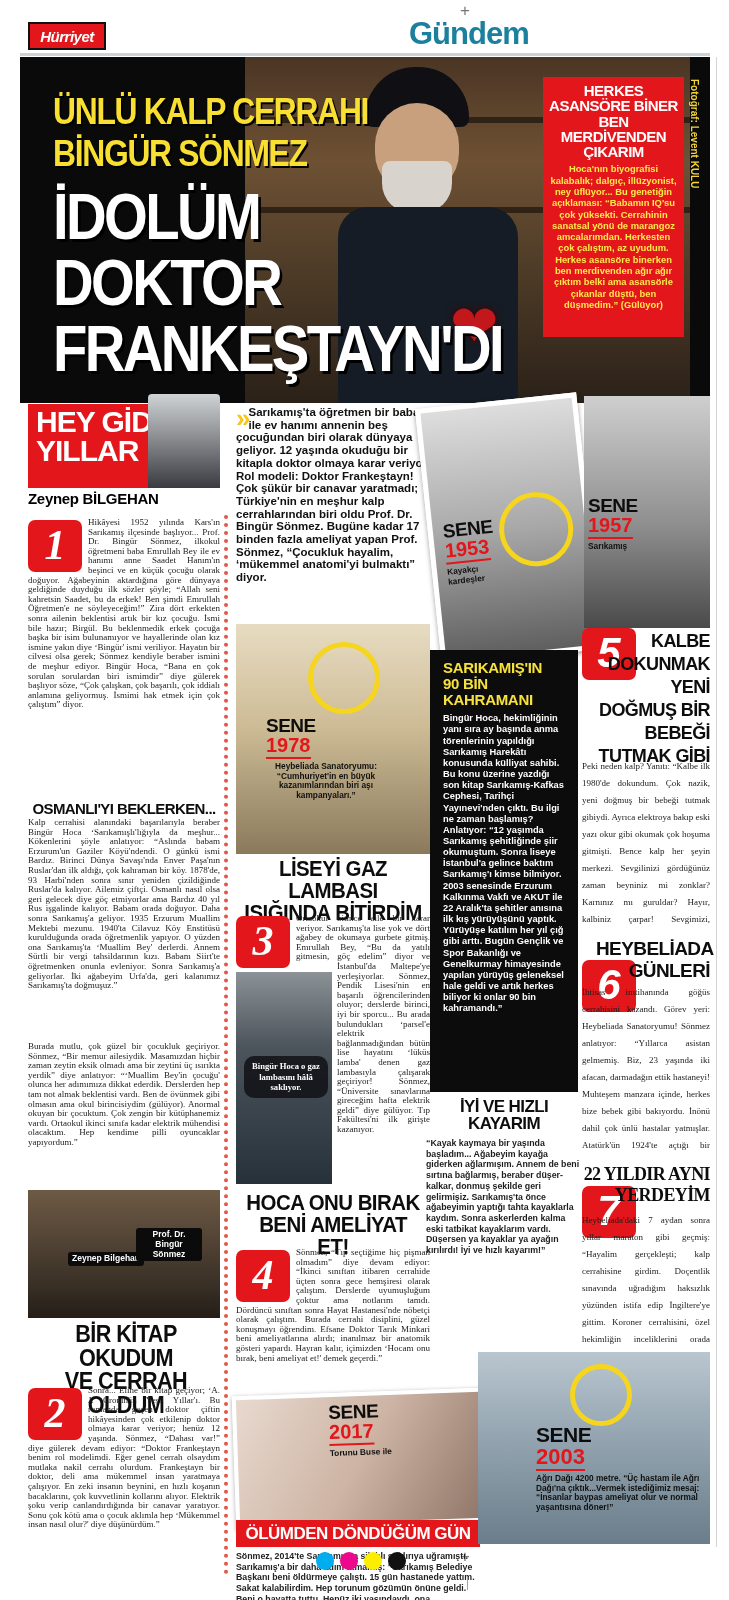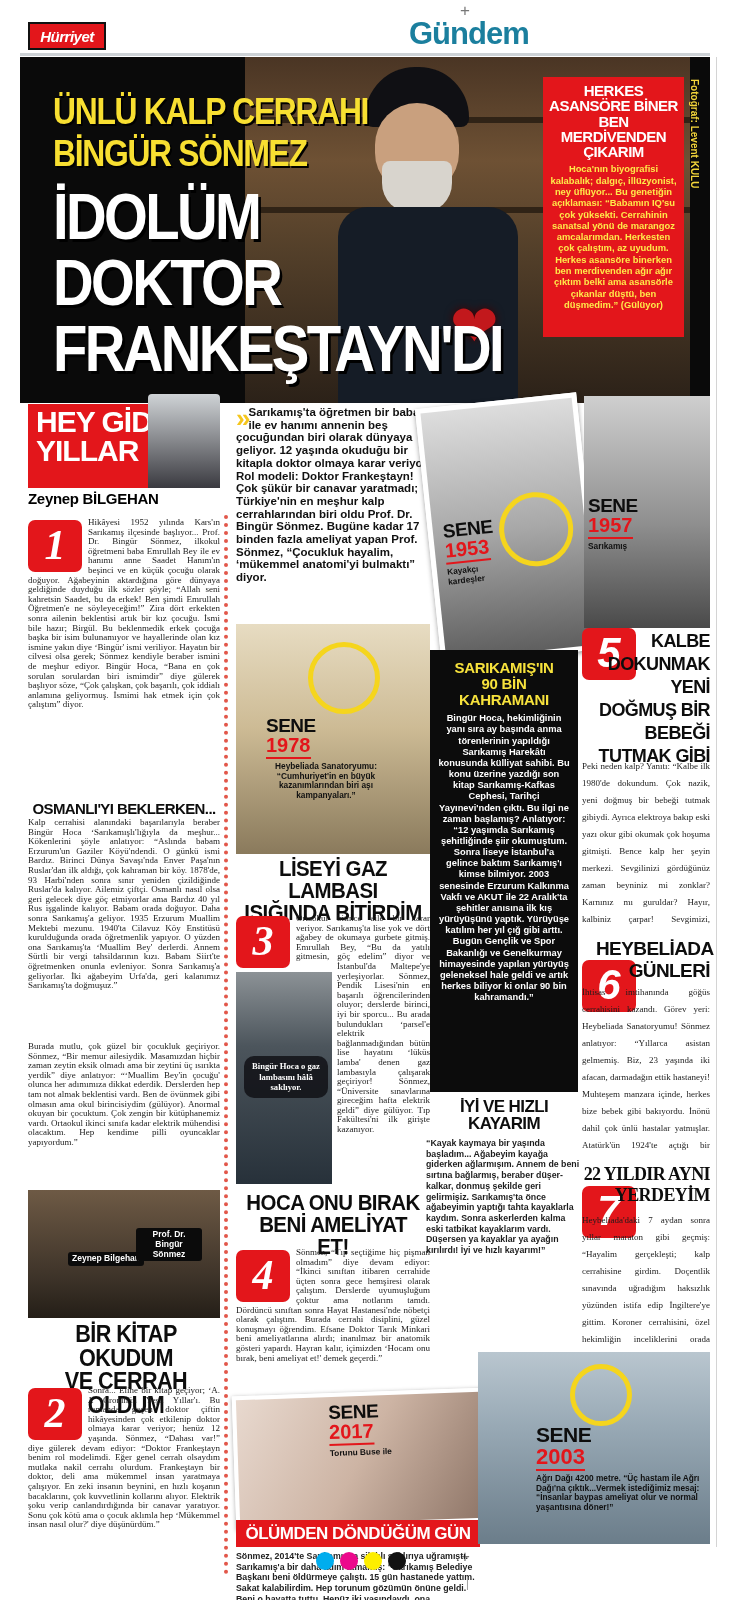--- a/index.html
+++ b/index.html
@@ -67,21 +67,21 @@
   .p2017 .ph{width:100%;height:100%;background:linear-gradient(120deg,#e8d9cf,#cdb4a4 50%,#8f7668);}
   .olumH{left:236px;top:1520px;width:244px;height:27px;background:#e3161b;color:#fff;font-weight:700;
      font-size:17px;line-height:27px;text-align:center;letter-spacing:-.5px;}
   .olumT{left:236px;top:1551px;width:250px;font-weight:700;font-size:8.8px;line-height:1.22;color:#222;text-align:left;}
   .cmyk{width:18px;height:18px;border-radius:50%;position:absolute;top:1552px;}
   
   .p1953{left:428px;top:400px;width:152px;height:248px;background:#fff;border:5px solid #fff;
      box-shadow:0 2px 5px rgba(0,0,0,.4);transform:rotate(-6deg);}
   .p1953 .ph{width:100%;height:100%;background:linear-gradient(180deg,#ddd,#a8a8a8 50%,#5f5f5f);}
   .p1957{left:584px;top:396px;width:126px;height:232px;background:linear-gradient(180deg,#cfcfcf,#8f8f8f 55%,#4a4a4a);}
-  .blackBox{left:430px;top:650px;width:148px;height:442px;background:#0c0c0c;box-sizing:border-box;padding:10px 7px;text-align:center;}
+  .blackBox{left:430px;top:650px;width:148px;height:442px;background:#0c0c0c;box-sizing:border-box;padding:10px 13px;text-align:left;}
   .blackBox .h{color:#f7e23c;font-weight:700;font-size:15px;line-height:1.05;letter-spacing:-.3px;}
   .blackBox .b{color:#fff;font-weight:700;font-size:9.3px;line-height:1.2;margin-top:6px;}
   .iyiH{left:428px;top:1098px;width:152px;font-size:17px;line-height:1;}
   .iyiT{left:426px;top:1138px;width:156px;font-weight:700;font-size:8.8px;line-height:1.22;text-align:left;color:#1d1d1d;}
   .p2003{left:478px;top:1352px;width:232px;height:192px;background:linear-gradient(180deg,#b9c6cf,#97a8b4 40%,#6b7d8a);}
   
   .s5h{left:596px;top:630px;width:114px;font-size:18px;line-height:1.28;text-align:right;letter-spacing:-.6px;}
   .rser{font-family:"Liberation Serif",serif;font-size:9px;line-height:17px;text-align:justify;color:#1c1c1c;}
   .numR{position:absolute;width:54px;height:52px;background:#e3161b;border-radius:7px;color:#fff;
         font-weight:700;font-style:italic;font-size:42px;line-height:50px;text-align:center;}

